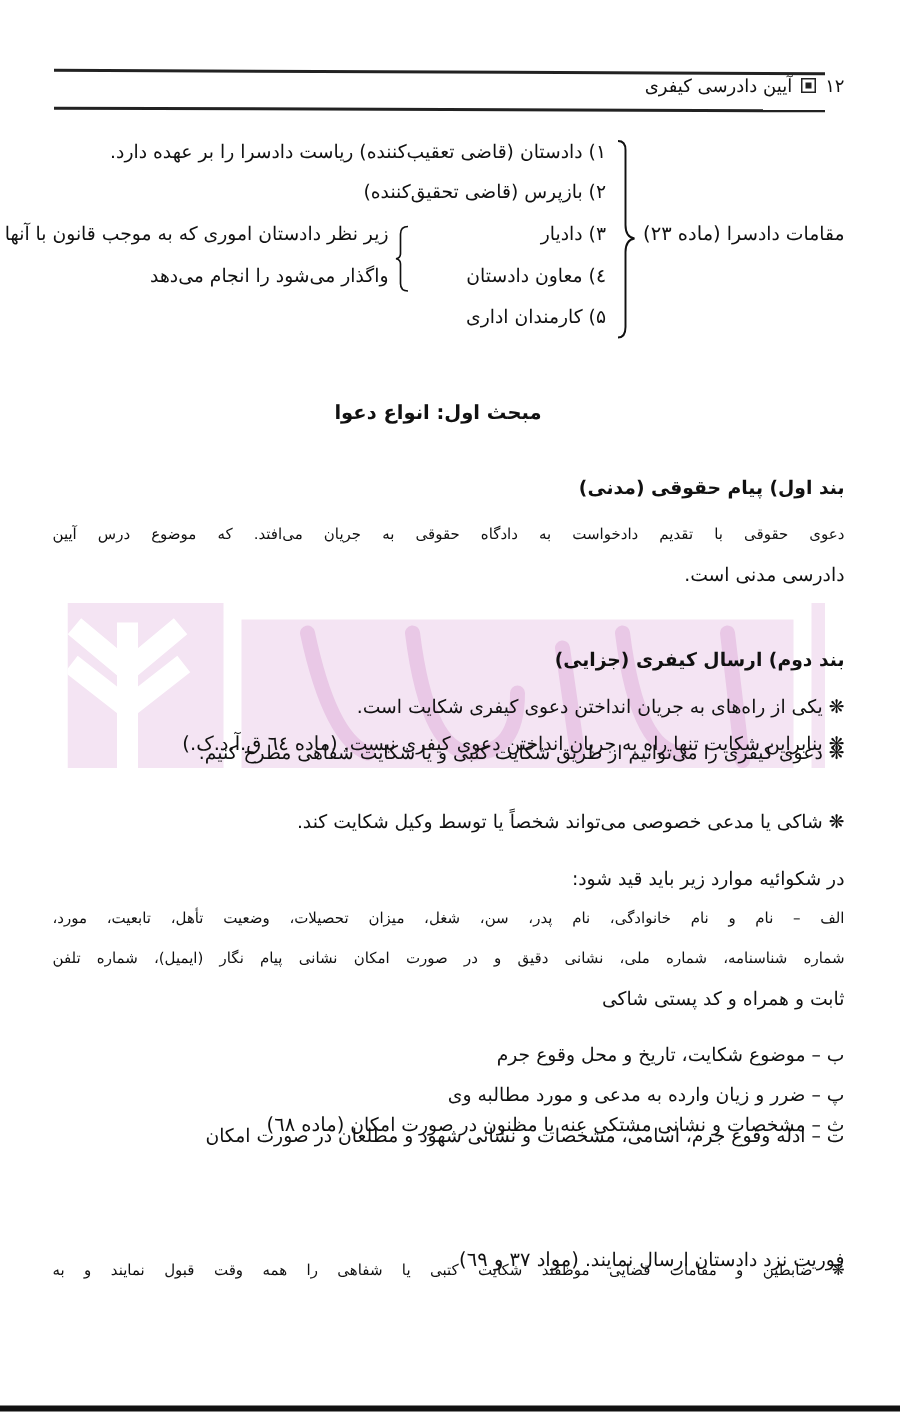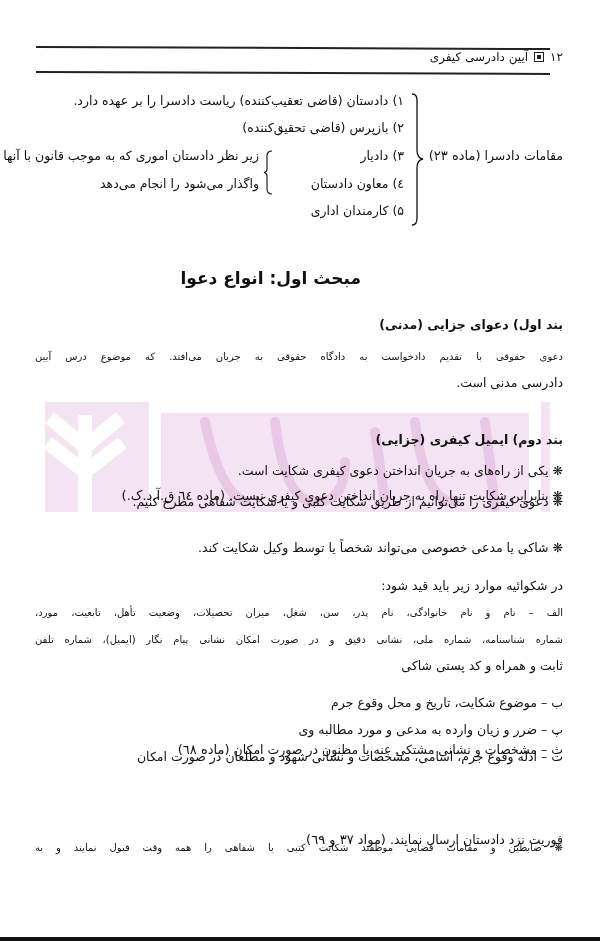--- a/index.html
+++ b/index.html
@@ -51,21 +51,21 @@
     .line {
       position: absolute;
       font-size: 12.5px;
       white-space: nowrap;
       line-height: 20px;
     }
     .small { font-size: 13px; }
     .bold { font-weight: bold; }
     .h2 {
       position: absolute;
-      font-size: 17px;
+      font-size: 13px;
       font-weight: bold;
       white-space: nowrap;
     }
     .just {
       position: absolute;
       right: 37px;
       width: 528px;
       text-align: justify;
       text-align-last: justify;
       font-size: 10px;
@@ -122,25 +122,25 @@
     <div class="line" style="right:196px; top:201px;">۵) کارمندان اداری</div>
 
     <svg class="brace-svg" style="left:263px; top:150px;" width="12" height="45" viewBox="0 0 12 45">
       <path d="M9 1 Q4 1 4 6 L4 19 Q4 22 1 22.5 Q4 23 4 26 L4 39 Q4 44 9 44" fill="none" stroke="#111" stroke-width="1.1"></path>
     </svg>
     <div class="line" style="right:341px; top:146px;">زیر نظر دادستان اموری که به موجب قانون با آنها</div>
     <div class="line" style="right:341px; top:174px;">واگذار می‌شود را انجام می‌دهد</div>
 
     <div class="h2" style="right:239px; top:268px;">مبحث اول: انواع دعوا</div>
 
-    <div class="line bold" style="right:37px; top:315px;">بند اول) دعوای جزایی (مدنی)</div>
+    <div class="line bold" style="right:37px; top:315px;">بند اول) پیام حقوقی (مدنی)</div>
     <div class="just" style="top:347px;">دعوی حقوقی با تقدیم دادخواست به دادگاه حقوقی به جریان می‌افتد. که موضوع درس آیین</div>
     <div class="line" style="right:37px; top:373px;">دادرسی مدنی است.</div>
 
-    <div class="line bold" style="right:37px; top:430px;">بند دوم) ایمیل کیفری (جزایی)</div>
+    <div class="line bold" style="right:37px; top:430px;">بند دوم) ارسال کیفری (جزایی)</div>
 
     <div class="line" style="right:37px; top:461px;">
       <span>❋</span>
       <span>یکی از راه‌های به جریان انداختن دعوی کیفری شکایت است.</span>
     </div>
     <div class="line" style="right:37px; top:486px;">
       <span>❋</span>
       <span>بنابراین شکایت تنها راه به جریان انداختن دعوی کیفری نیست.</span>
       <span class="small">(ماده ٦٤ ق.آ.د.ک.)</span>
     </div>

